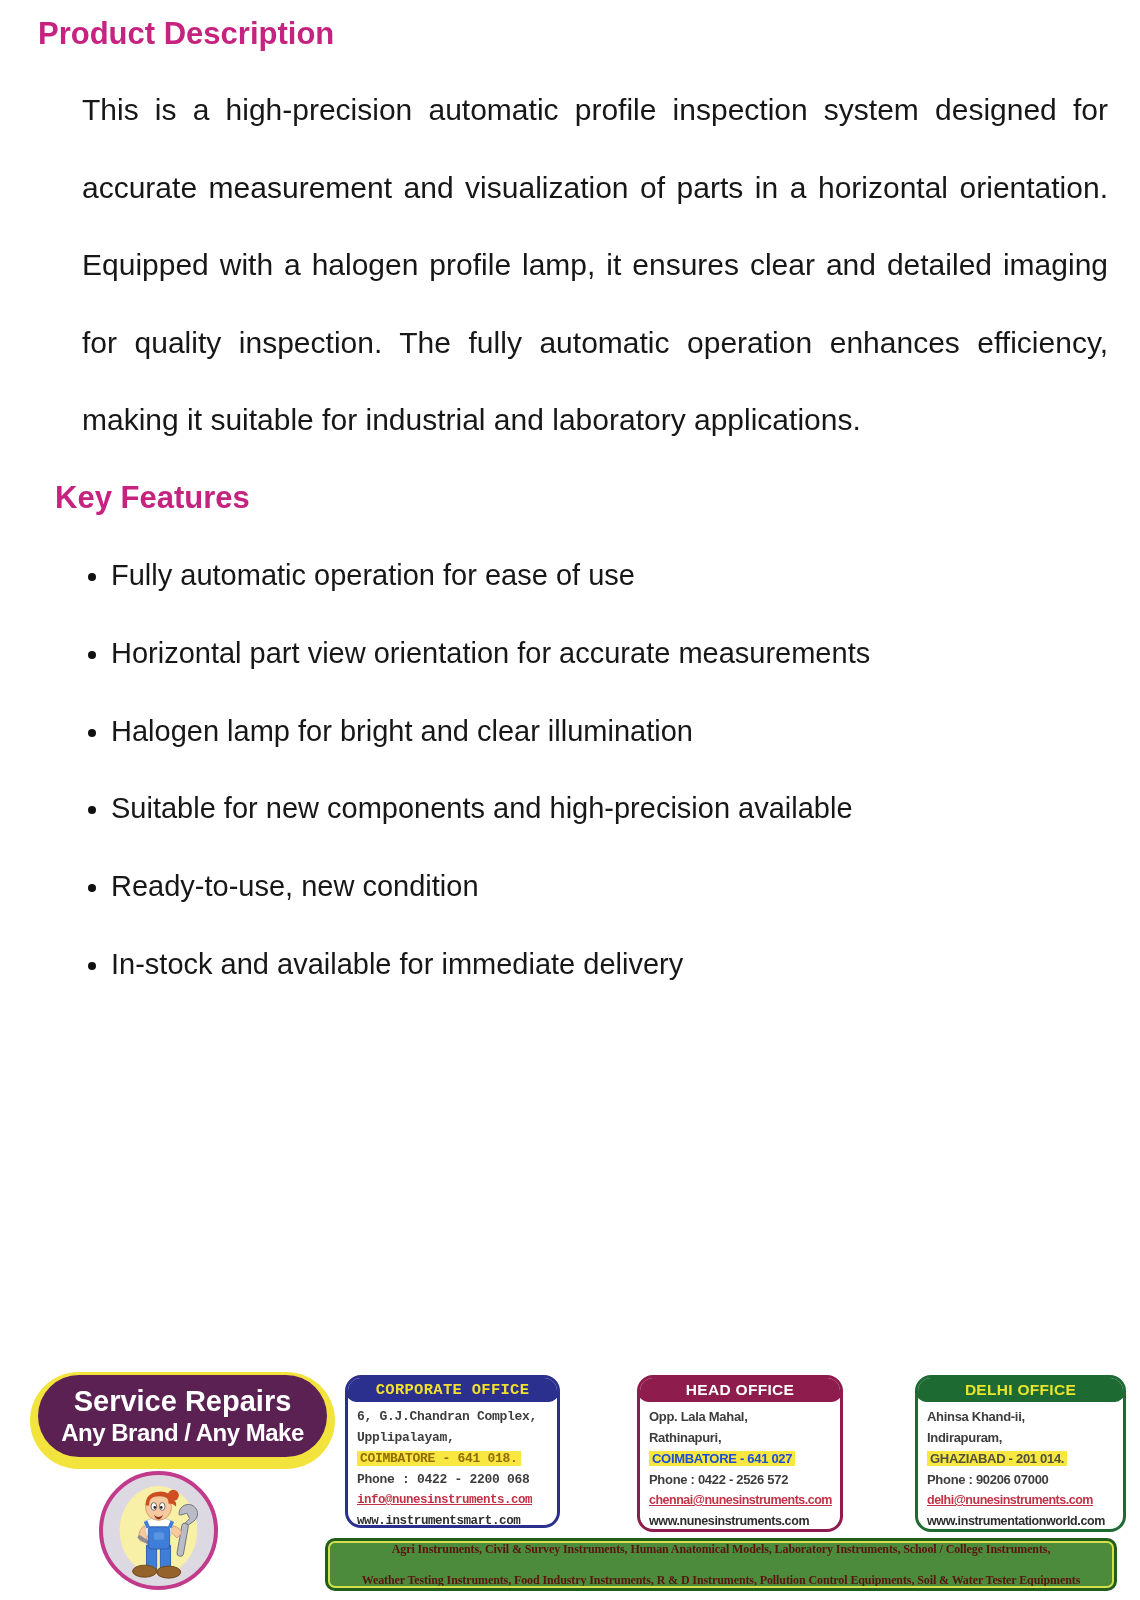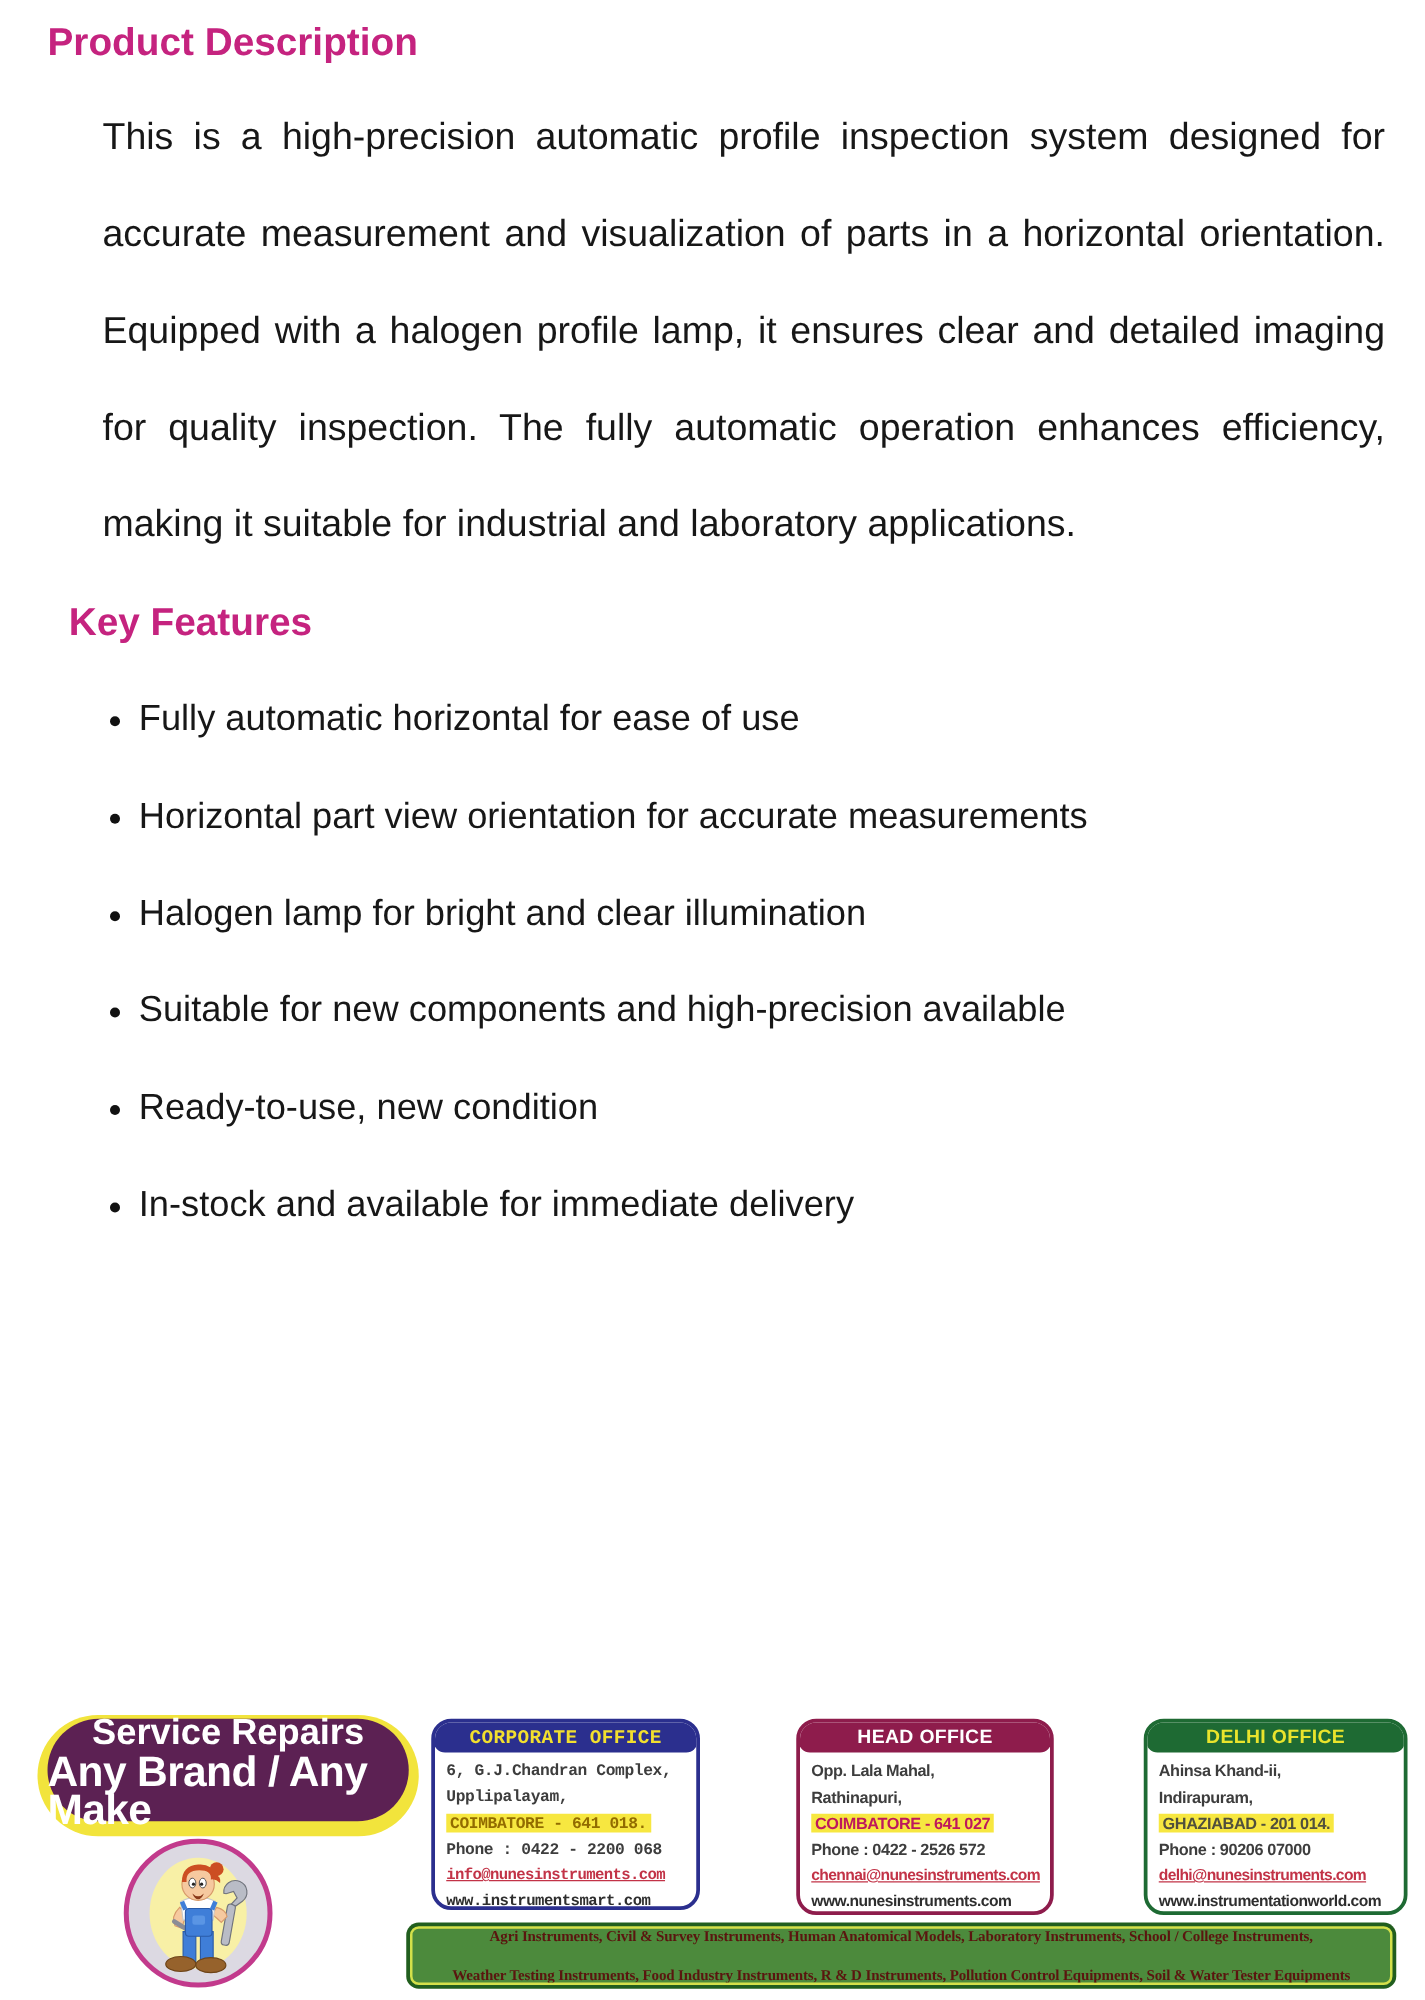--- a/index.html
+++ b/index.html
@@ -37,21 +37,21 @@
     position:absolute;left:30px;top:1372px;width:305px;height:97px;
     background:#f2e43c;border-radius:50px;
   }
   .service-inner{
     position:absolute;left:8px;right:8px;top:3px;bottom:12px;
     background:#5c2153;border-radius:44px;
     display:flex;flex-direction:column;align-items:center;justify-content:center;
     color:#ffffff;font-weight:bold;
   }
   .service-line1{font-size:29px;line-height:33px;letter-spacing:0px;}
-  .service-line2{font-size:34px;line-height:30px;letter-spacing:-0.5px;}
+  .service-line2{font-size:24px;line-height:30px;letter-spacing:-0.5px;}
   
   .mechanic{
     position:absolute;left:99px;top:1471px;width:119px;height:119px;
     border:4px solid #c23a8c;border-radius:50%;
     background:#dcd9e2;overflow:hidden;box-sizing:border-box;
   }
   .mechanic svg{display:block;width:100%;height:100%;}
   
   .office-card{
     position:absolute;top:1375px;background:#ffffff;
@@ -68,21 +68,21 @@
   }
   .corporate .card-header{background:#2b2f8e;color:#f2df2e;}
   .head .card-header{background:#8e1c4c;color:#ffffff;}
   .delhi .card-header{background:#1e6a33;color:#e9e42c;}
   .card-body{
     padding:4px 9px 0 9px;font-size:13px;font-weight:bold;color:#3d3d3d;
     line-height:21px;letter-spacing:-0.3px;white-space:nowrap;
   }
   .hl{background:#f7e740;padding:0 3px;}
   .corporate .hl{color:#926c00;margin-top:34px;}
-  .head .hl{color:#be185d;text-align:right;}
+  .head .hl{color:#1d4ed8;text-align:right;}
   .delhi .hl{color:#50503c;}
   .email{color:#c23347;text-decoration:underline;font-size:12.5px;letter-spacing:-0.5px;cursor:pointer;}
   .website{color:#2e2e2e;font-size:12.5px;letter-spacing:-0.4px;cursor:pointer;}
   
   .strip{
     position:absolute;left:325px;top:1538px;width:792px;height:53px;
     background:#215e1e;border-radius:10px;padding:3px;box-sizing:border-box;
   }
   .strip-inner{
     width:100%;height:100%;box-sizing:border-box;
@@ -108,21 +108,21 @@
     <div class="pline just">Equipped with a halogen profile lamp, it ensures clear and detailed imaging</div>
     <div class="pline just">for quality inspection. The fully automatic operation enhances efficiency,</div>
     <div class="pline">making it suitable for industrial and laboratory applications.</div>
   </div>
 
   <h2 class="features-title">Key Features</h2>
 
   <ul class="features">
     <li class="feature">
       <span class="dot"></span>
-      <span>Fully automatic horizontal for ease of use</span>
+      <span>Fully automatic operation for ease of use</span>
     </li>
     <li class="feature">
       <span class="dot"></span>
       <span>Horizontal part view orientation for accurate measurements</span>
     </li>
     <li class="feature">
       <span class="dot"></span>
       <span>Halogen lamp for bright and clear illumination</span>
     </li>
     <li class="feature">

